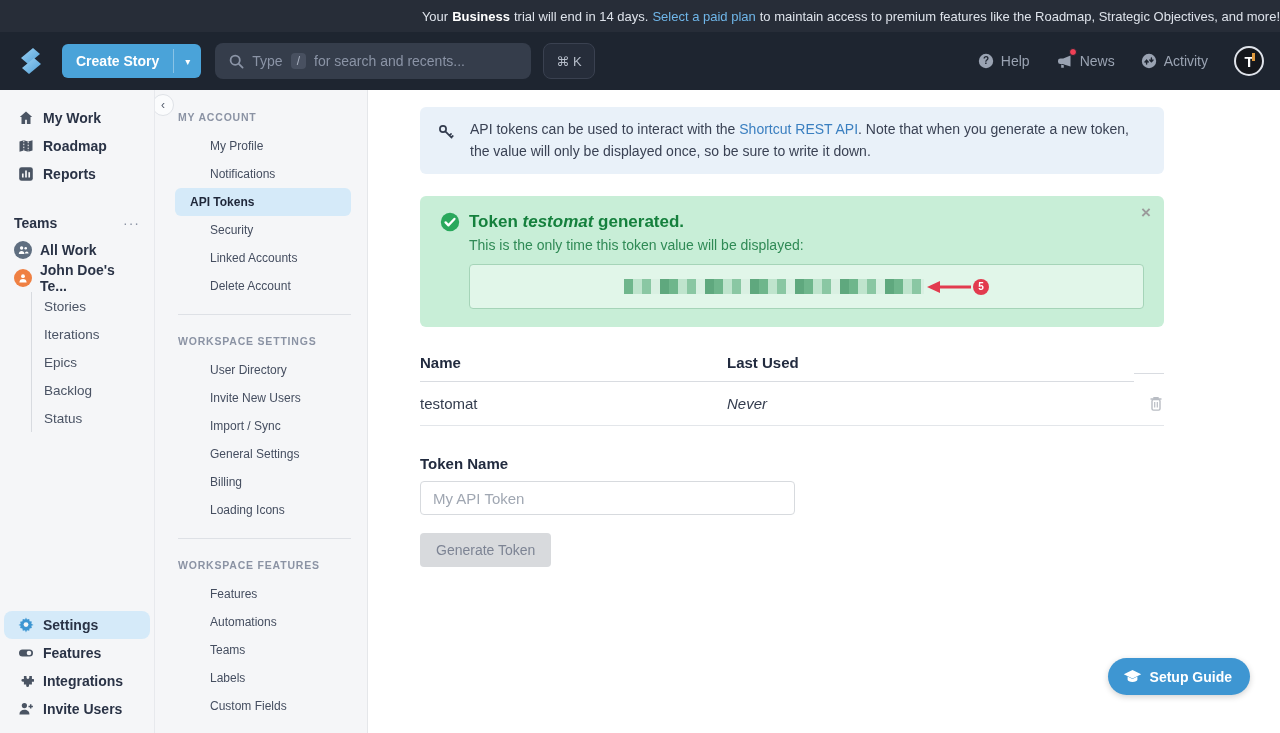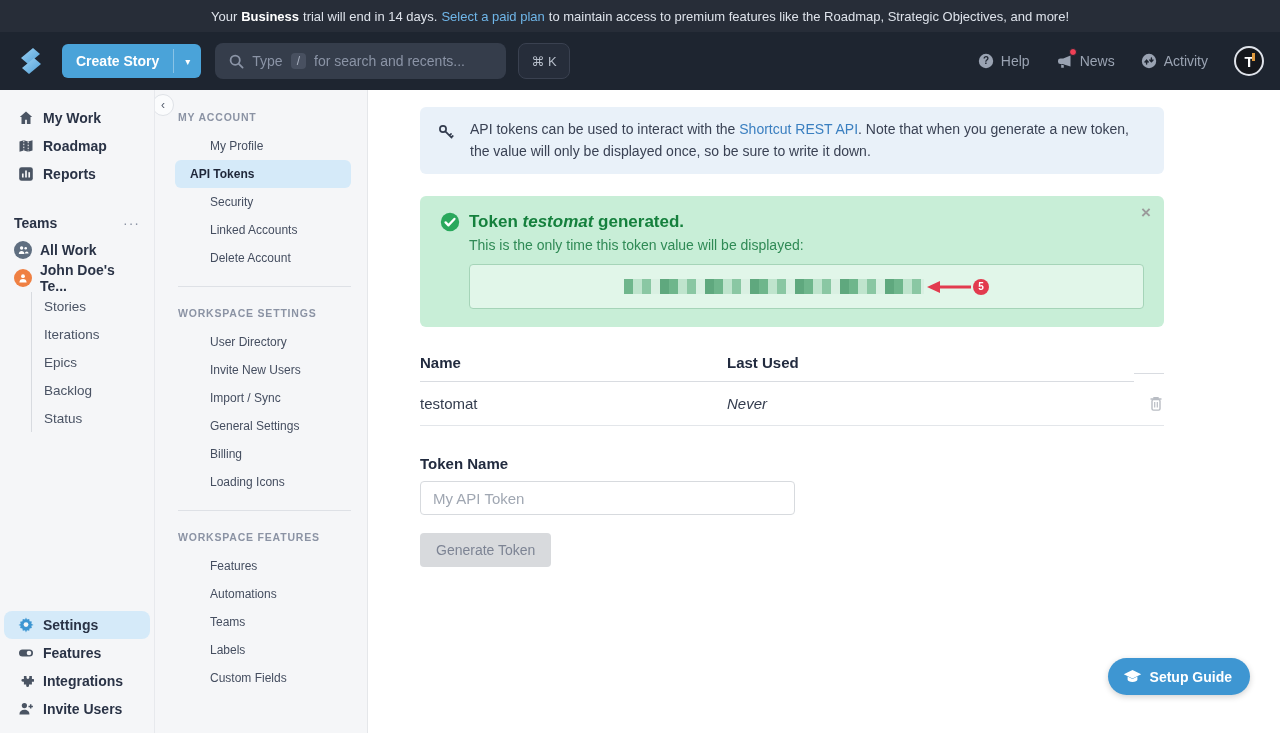--- a/index.html
+++ b/index.html
@@ -11,40 +11,40 @@
   }
   *{box-sizing:border-box; margin:0; padding:0;}
   body{
     width:1280px; height:733px; overflow:hidden; position:relative;
     font-family:"Liberation Sans","DejaVu Sans",sans-serif;
     background:#fff; color:var(--text-dark);
   }
   
   .banner{
     height:32px; background:var(--banner-bg); color:#dde2ea; font-size:13px;
-    display:flex; align-items:center; justify-content:center; gap:4px;
+    display:flex; align-items:center; justify-content:flex-end; gap:4px;
   }
   .banner b{color:#fff;}
   .banner a{color:var(--banner-link); text-decoration:none; cursor:pointer;}
   
   .topnav{
     height:58px; background:var(--nav-bg); display:flex; align-items:center;
     padding:0 16px; gap:14px;
   }
   .logo{width:30px; height:30px; flex:0 0 auto; margin-right:2px;}
   .create-btn{
     display:flex; align-items:stretch; background:var(--accent); border-radius:6px;
     color:#fff; font-size:14px; font-weight:700; cursor:pointer; height:34px; overflow:hidden;
   }
   .create-btn .cs-label{display:flex; align-items:center; padding:4px 14px;}
   .create-btn .cs-split{width:1px; background:rgba(255,255,255,.35); margin:5px 0;}
   .create-btn .cs-caret{display:flex; align-items:center; padding:0 11px; font-size:10px;}
   .searchbar{
     display:flex; align-items:center; gap:8px; background:#353d4b; border-radius:8px;
-    height:36px; padding:4px 14px; width:291px; color:#8b94a6; font-size:14px; cursor:text;
+    height:36px; padding:4px 14px; width:316px; color:#8b94a6; font-size:14px; cursor:text;
   }
   .searchbar .slashkey{
     background:#485060; border-radius:4px; padding:1px 6px; font-size:12px; color:#aab2c0;
   }
   .kbd-box{
     height:36px; display:flex; align-items:center; padding:0 12px; margin-left:-2px;
     background:#262d3a; border:1px solid #3a4150; border-radius:8px; color:#b6bdc9; font-size:13px;
   }
   .nav-right{margin-left:auto; display:flex; align-items:center; gap:26px;}
   .nav-item{
@@ -336,20 +336,21 @@
         <span>Invite Users</span>
       </div>
     </div>
   </div>
 
   <div class="sidebar2">
     <div class="collapse-btn">‹</div>
 
     <div class="s2-header">My Account</div>
     <div class="s2-item">My Profile</div>
+    <div class="s2-item">Notifications</div>
     <div class="s2-item active">API Tokens</div>
     <div class="s2-item">Security</div>
     <div class="s2-item">Linked Accounts</div>
     <div class="s2-item">Delete Account</div>
 
     <div class="s2-divider"></div>
 
     <div class="s2-header">Workspace Settings</div>
     <div class="s2-item">User Directory</div>
     <div class="s2-item">Invite New Users</div>

